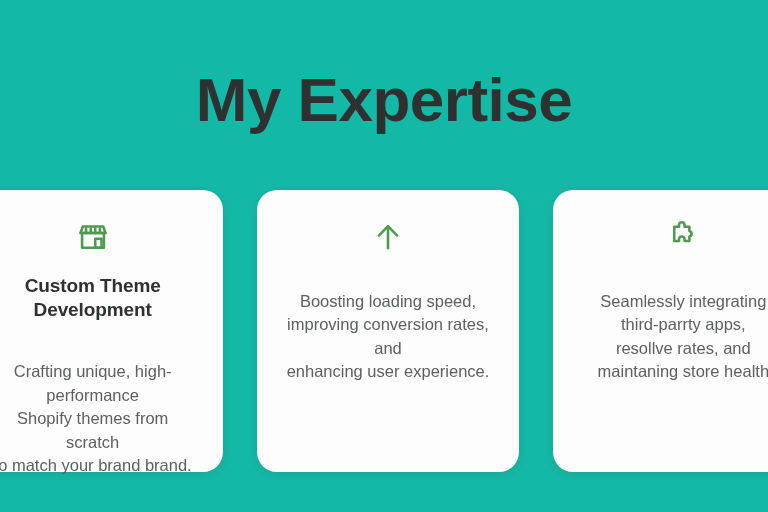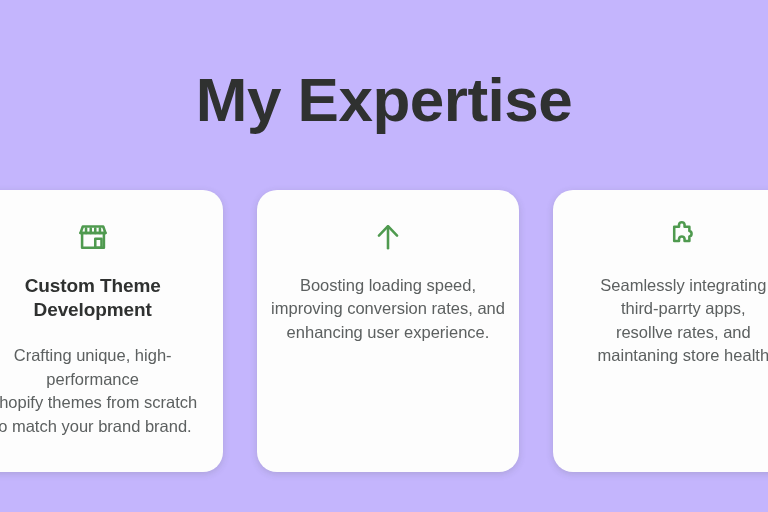--- a/index.html
+++ b/index.html
@@ -12,21 +12,21 @@
     overflow: hidden;
     background: #cde0be;
     font-family: "Liberation Sans", sans-serif;
     -webkit-font-smoothing: antialiased;
   }
 
   .page {
     position: relative;
     width: 768px;
     height: 512px;
-    background: #c4b5fd;
+    background: #14b8a6;
     overflow: hidden;
   }
 
   
   .section-title {
     position: absolute;
     top: 24px;
     left: 0;
     width: 768px;
     text-align: center;
@@ -84,21 +84,21 @@
     margin: 0 0 26px 0;
     letter-spacing: -0.1px;
     white-space: pre-line;
   }
 
   .card-body {
     font-size: 16.5px;
     line-height: 1.42;
     color: #5c6060;
     text-align: center;
-    margin: 0;
+    margin: 16px;
     white-space: pre-line;
   }
 
   
   .card.two-line-title .card-title {
     margin-bottom: 22px;
   }
 </style>
 </head>
 <body>

